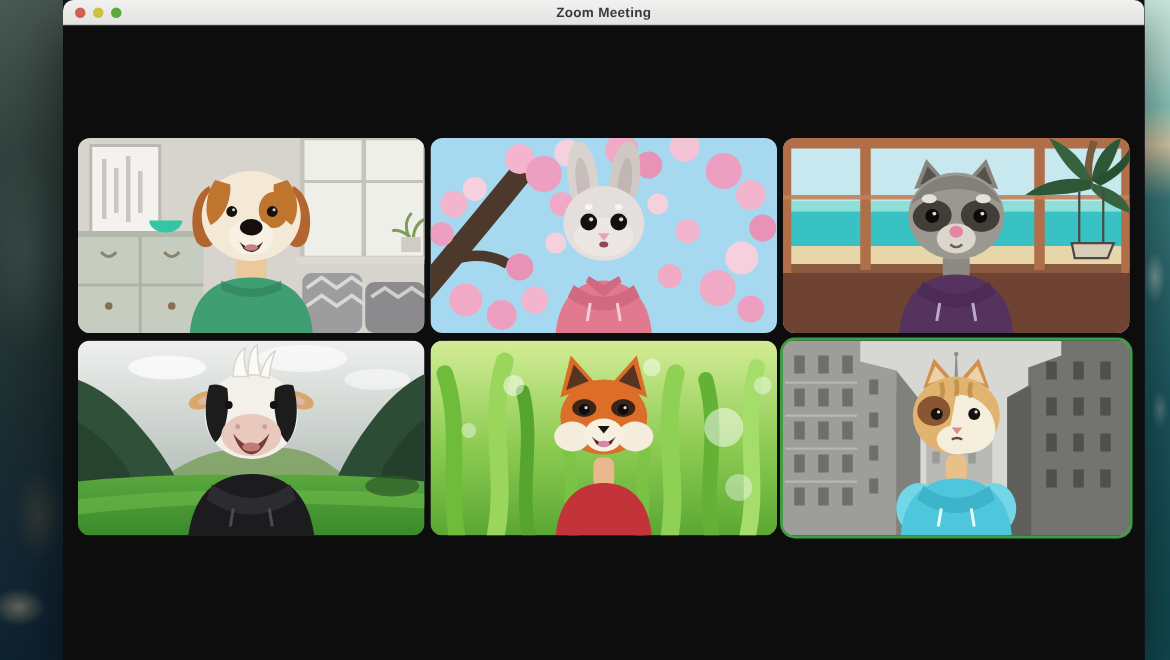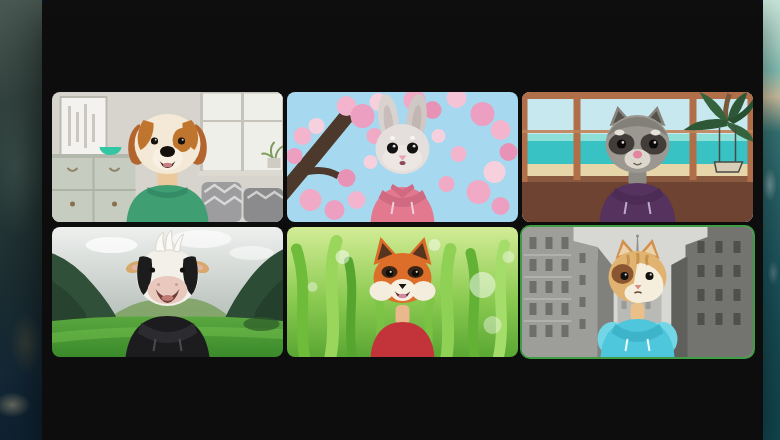--- a/index.html
+++ b/index.html
@@ -38,20 +38,28 @@
   .tile.active{box-shadow:0 0 0 2px var(--active-border,#3f9e44)}
 </style>
 </head>
 <body>
 
 <div class="stage">
   <div class="desktop-left"></div>
   <div class="desktop-right"></div>
 
   <div class="window">
+    <div class="titlebar">
+      <div class="traffic">
+        <span class="dot" style="background: rgb(211, 95, 81);"></span>
+        <span class="dot" style="background: rgb(205, 191, 67);"></span>
+        <span class="dot" style="background: rgb(90, 168, 62);"></span>
+      </div>
+      <div class="titlebar-title">Zoom Meeting</div>
+    </div>
 
     <div class="content">
       <div class="grid">
 
         <div class="tile">
           <svg viewBox="0 0 232 130" preserveAspectRatio="xMidYMid slice">
             <g>
               <rect width="232" height="130" fill="#d7d4cd"></rect>
               <rect x="150" y="0" width="82" height="80" fill="#efefe9"></rect>
               <rect x="150" y="0" width="82" height="80" fill="none" stroke="#c6c3bb" stroke-width="3"></rect>

